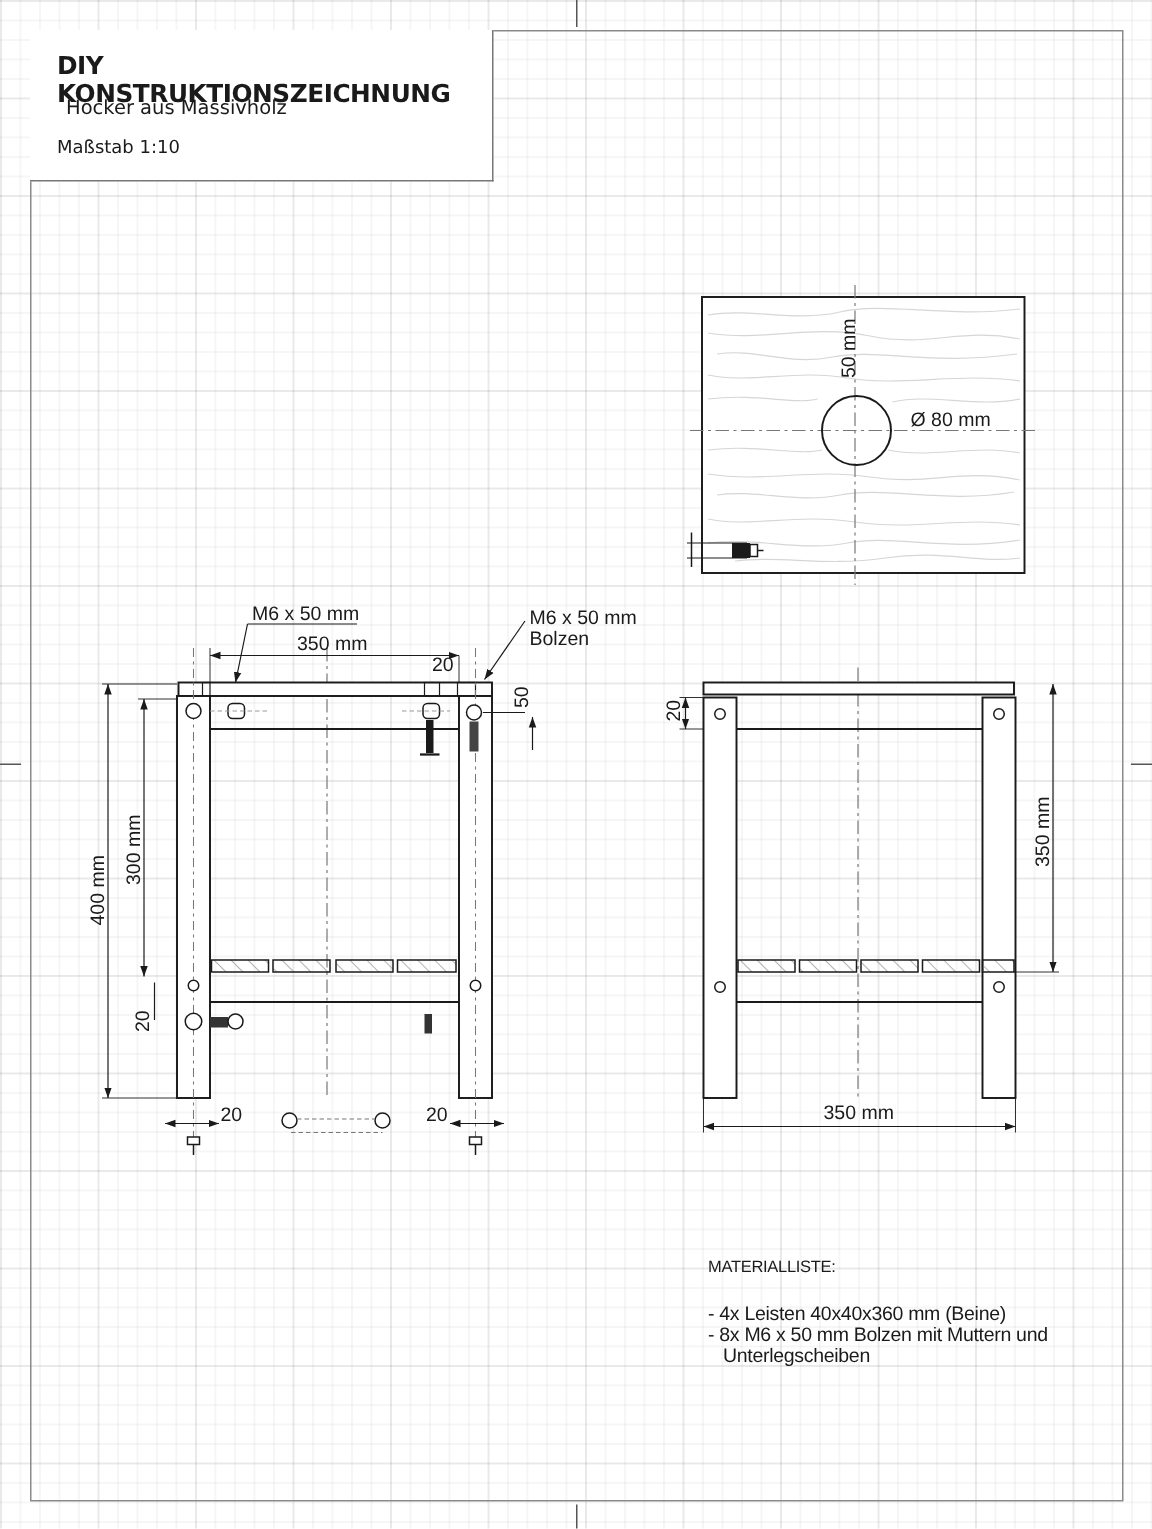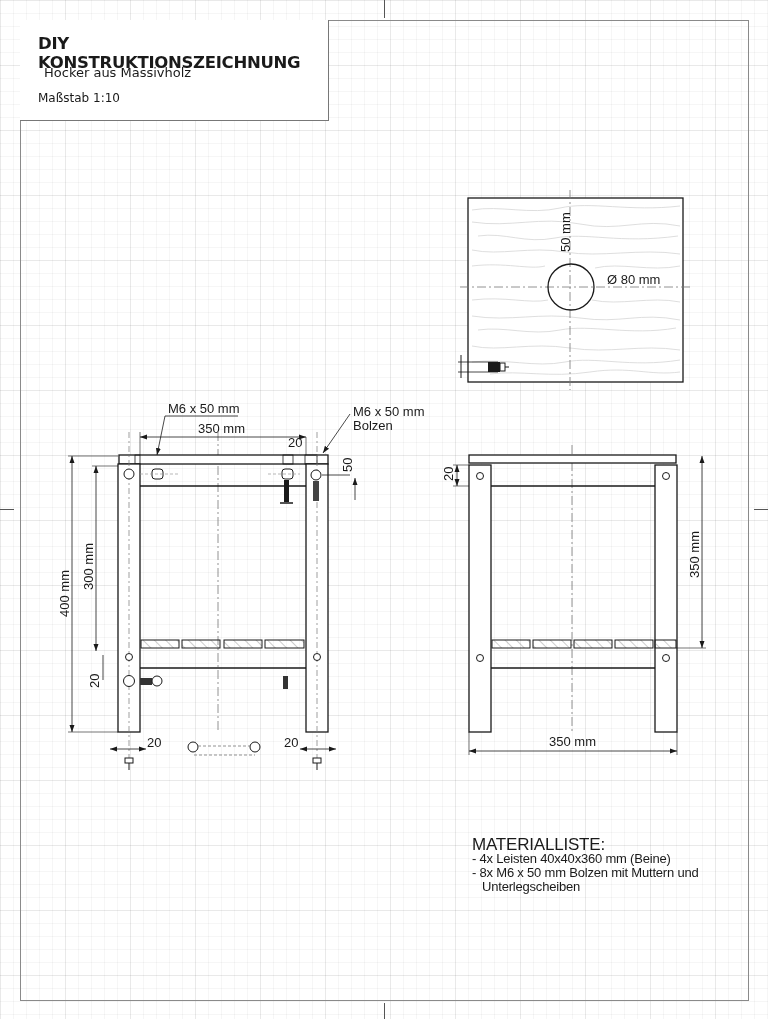--- a/index.html
+++ b/index.html
@@ -18,21 +18,21 @@
   .titleblock { position: absolute; left: 20px; top: 20px; width: 309px; height: 101px;
     border-right: 1px solid #777; border-bottom: 1px solid #777; background: #fff; box-sizing: border-box; }
   .tb-title { position: absolute; left: 18px; top: 14px; font-size: 16.5px; font-weight: bold; letter-spacing: -0.3px; }
   .tb-sub { position: absolute; left: 24px; top: 45px; font-size: 13px; }
   .tb-scale { position: absolute; left: 18px; top: 71px; font-size: 12px; }
   .tick { position: absolute; background: #555; }
   svg.drawing { position: absolute; left: 0; top: 0; }
   .dim { font-family: "Liberation Sans", sans-serif; font-size: 13px; fill: #1a1a1a; }
   .matlist { position: absolute; left: 472px; top: 838px; font-family: "Liberation Sans", sans-serif;
     font-size: 13px; line-height: 14px; letter-spacing: -0.2px; }
-  .matlist .head { font-size: 17px; margin-bottom: 0; }
+  .matlist .head { font-size: 11px; margin-bottom: 17px; }
   .matlist .item { white-space: nowrap; }
   .matlist .cont { padding-left: 10px; }
 </style>
 </head>
 <body>
 
 <div class="sheet">
 
   <div class="frame"></div>
 

